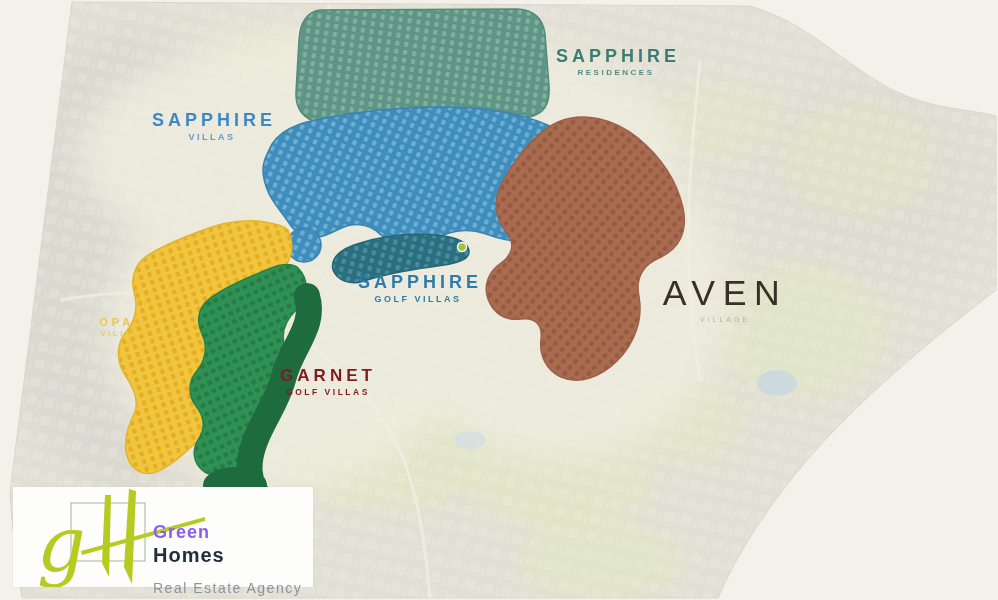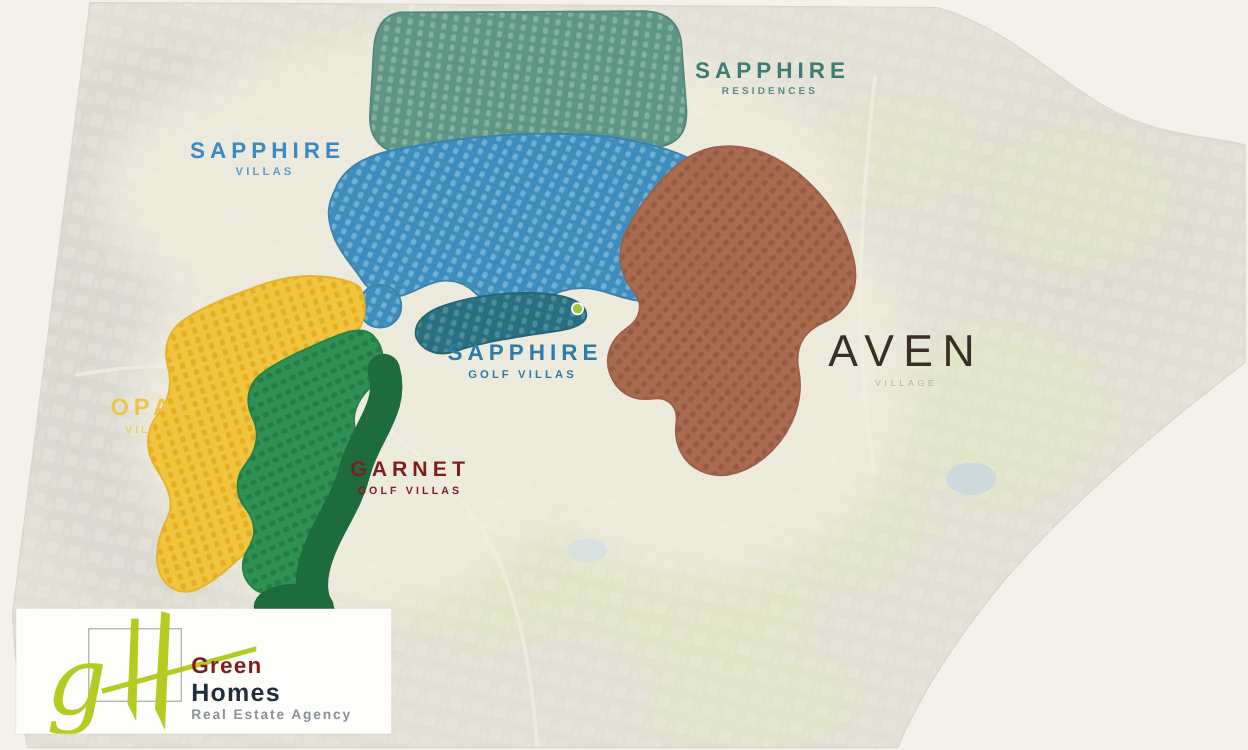--- a/index.html
+++ b/index.html
@@ -18,42 +18,42 @@
   .zl-res{left:556px;top:46px;width:120px;color:#3c7c72;}
   .zl-res .zl-main{font-size:18px;}
   .zl-res .zl-sub{font-size:8px;opacity:.85;}
   .zl-villas{left:152px;top:110px;width:120px;color:#3d89c4;}
   .zl-villas .zl-main{font-size:18px;}
   .zl-villas .zl-sub{font-size:9px;opacity:.8;}
   .zl-golf{left:358px;top:272px;width:120px;color:#2d7cab;}
   .zl-golf .zl-main{font-size:18px;}
   .zl-golf .zl-sub{font-size:9px;}
   .zl-opal{left:82px;top:316px;width:80px;color:#ecc646;}
-  .zl-opal .zl-main{font-size:19px;}
+  .zl-opal .zl-main{font-size:11px;}
   .zl-opal .zl-sub{font-size:8px;opacity:.8;}
   .zl-garnet{left:278px;top:366px;width:100px;color:#7f1d1d;}
   .zl-garnet .zl-main{font-size:17px;}
   .zl-garnet .zl-sub{font-size:8.5px;}
-  .zl-aven{left:660px;top:262px;width:130px;color:#3a2f27;}
+  .zl-aven{left:660px;top:274px;width:130px;color:#3a2f27;}
   .zl-aven .zl-main{
     font-weight:300;font-size:33px;letter-spacing:7px;
     transform:scale(1.08,1.08);font-family:"Liberation Sans",sans-serif;
   }
   .zl-aven .zl-sub{font-size:7px;letter-spacing:3px;color:#b9aea6;font-weight:normal;margin-top:4px;}
 
   
   .logo-box{
     position:absolute;left:13px;top:487px;width:300px;height:100px;
     background:#fdfdfc;box-shadow:0 0 2px rgba(0,0,0,.08);
   }
   .logo-box svg{position:absolute;left:0;top:0;}
   .logo-text{position:absolute;left:140px;top:36px;line-height:1;}
-  .logo-green{font-size:18px;font-weight:800;color:#7f1d1d;letter-spacing:1px;}
+  .logo-green{font-size:18px;font-weight:800;color:#8b5cf6;letter-spacing:1px;}
   .logo-homes{font-size:20px;font-weight:800;color:#232e3d;letter-spacing:1px;margin-top:4px;}
-  .logo-tagline{font-size:11px;color:#8d939b;letter-spacing:1.5px;margin-top:2px;font-weight:700;}
+  .logo-tagline{font-size:14px;color:#8d939b;letter-spacing:1.5px;margin-top:16px;font-weight:400;}
 </style>
 </head>
 <body>
 
 <div class="stage">
 
   <svg class="map" width="998" height="600" viewBox="0 0 998 600">
     <defs>
       <filter id="blur16" x="-40%" y="-40%" width="180%" height="180%">
           <feGaussianBlur stdDeviation="16"></feGaussianBlur>

